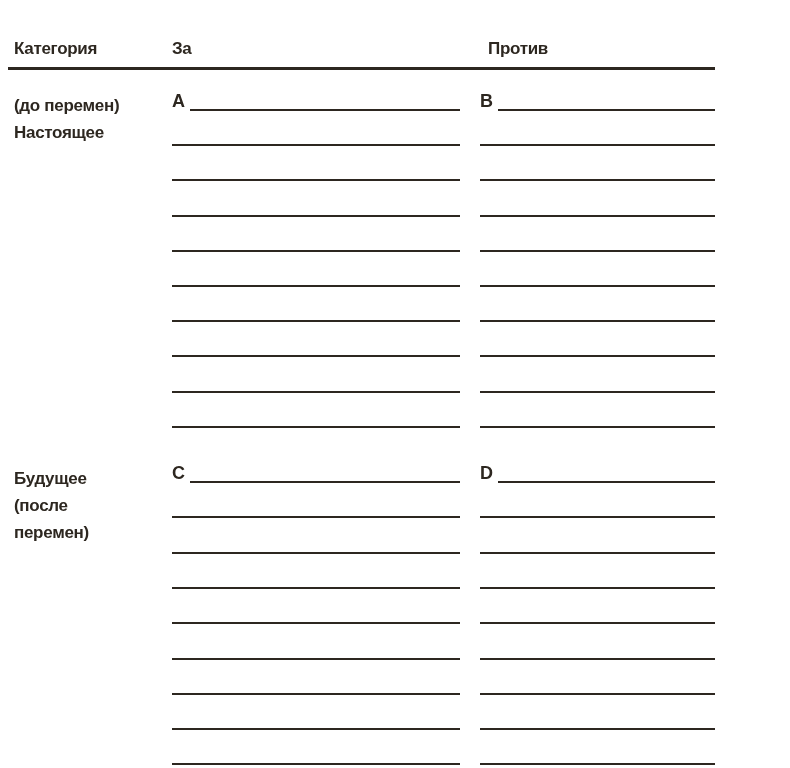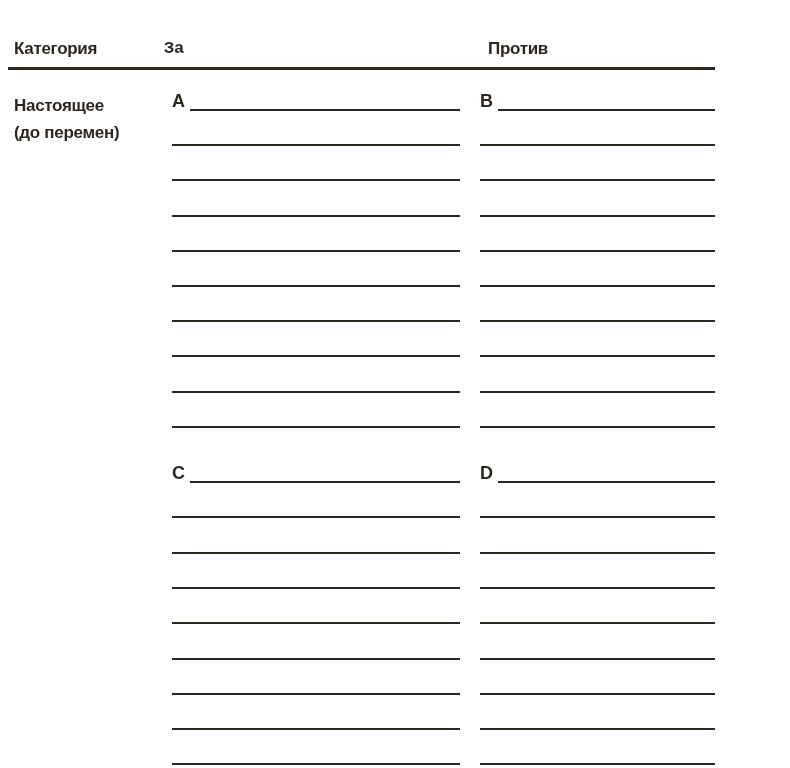--- a/index.html
+++ b/index.html
@@ -19,21 +19,21 @@
     margin-top: 36px;
   }
   .hdr {
     position: absolute;
     top: 3px;
     font-size: 17px;
     letter-spacing: -0.3px;
     white-space: nowrap;
   }
   .hdr-category { left: 14px; }
-  .hdr-pros { left: 164px; font-family: Liberation Mono, monospace; }
+  .hdr-pros { left: 172px; }
   .hdr-cons { left: 488px; }
   .rule {
     position: absolute;
     left: 8px;
     top: 31px;
     width: 779px;
     height: 3px;
     background: var(--ink, #2d2720);
   }
   .rowlabel {
@@ -63,22 +63,22 @@
 <body>
 
 <div class="sheet">
 
   <div class="hdr hdr-category">Категория</div>
   <div class="hdr hdr-pros">За</div>
   <div class="hdr hdr-cons">Против</div>
   <div class="rule"></div>
 
   <div class="rowlabel" style="top:56px">
+    <div>(до перемен)</div>
     <div>Настоящее</div>
-    <div>(до перемен)</div>
   </div>
   <div class="letter letter-a">A</div>
   <div class="letter letter-b">B</div>
   <div>
       <div class="wline" style="top: 73px; left: 190px; width: 270px;"></div>
       <div class="wline" style="top: 108px; left: 172px; width: 288px;"></div>
       <div class="wline" style="top: 143px; left: 172px; width: 288px;"></div>
       <div class="wline" style="top: 179px; left: 172px; width: 288px;"></div>
       <div class="wline" style="top: 214px; left: 172px; width: 288px;"></div>
       <div class="wline" style="top: 249px; left: 172px; width: 288px;"></div>
@@ -93,20 +93,25 @@
       <div class="wline" style="top: 143px; left: 480px; width: 304px;"></div>
       <div class="wline" style="top: 179px; left: 480px; width: 304px;"></div>
       <div class="wline" style="top: 214px; left: 480px; width: 304px;"></div>
       <div class="wline" style="top: 249px; left: 480px; width: 304px;"></div>
       <div class="wline" style="top: 284px; left: 480px; width: 304px;"></div>
       <div class="wline" style="top: 319px; left: 480px; width: 304px;"></div>
       <div class="wline" style="top: 355px; left: 480px; width: 304px;"></div>
       <div class="wline" style="top: 390px; left: 480px; width: 304px;"></div>
     </div>
 
+  <div class="rowlabel" style="top:429px">
+    <div>Будущее</div>
+    <div>(после</div>
+    <div>перемен)</div>
+  </div>
   <div class="letter letter-c">C</div>
   <div class="letter letter-d">D</div>
   <div>
       <div class="wline" style="top: 445px; left: 190px; width: 270px;"></div>
       <div class="wline" style="top: 480px; left: 172px; width: 288px;"></div>
       <div class="wline" style="top: 516px; left: 172px; width: 288px;"></div>
       <div class="wline" style="top: 551px; left: 172px; width: 288px;"></div>
       <div class="wline" style="top: 586px; left: 172px; width: 288px;"></div>
       <div class="wline" style="top: 622px; left: 172px; width: 288px;"></div>
       <div class="wline" style="top: 657px; left: 172px; width: 288px;"></div>

